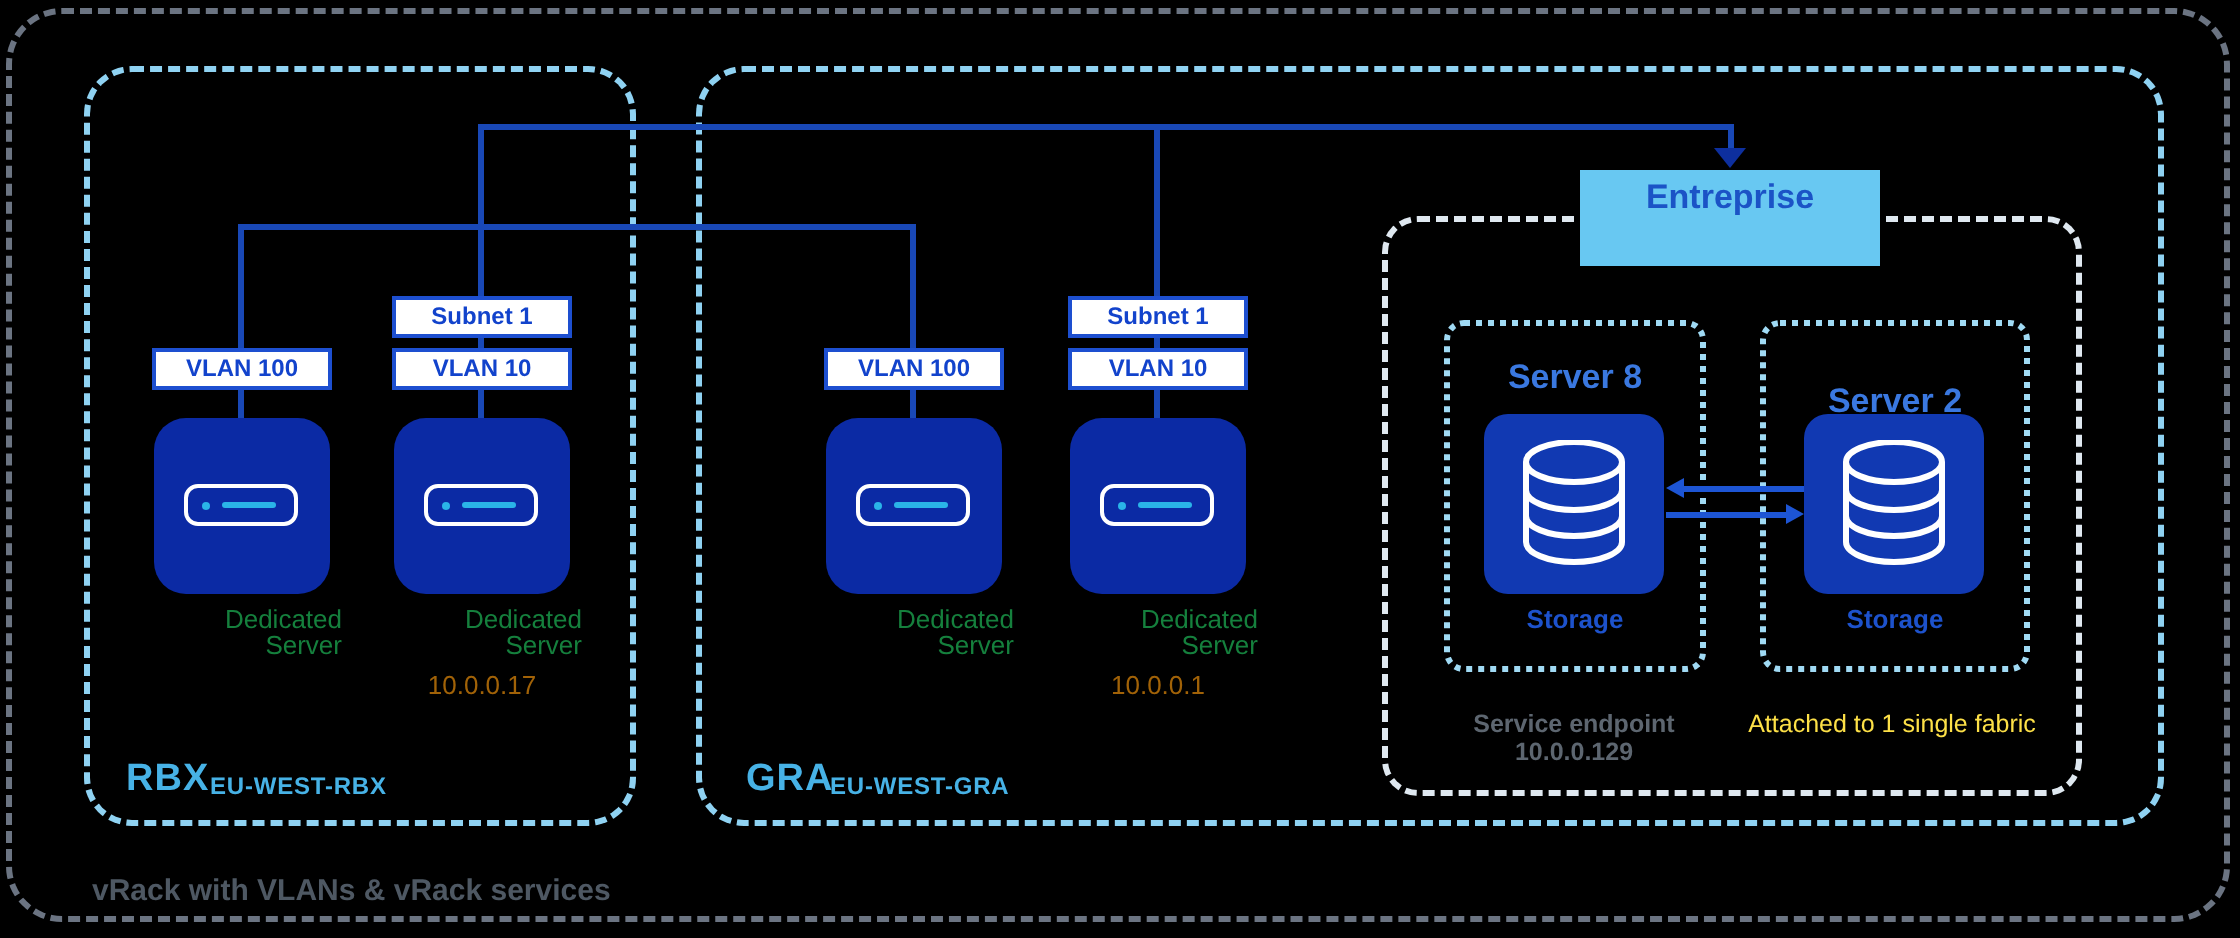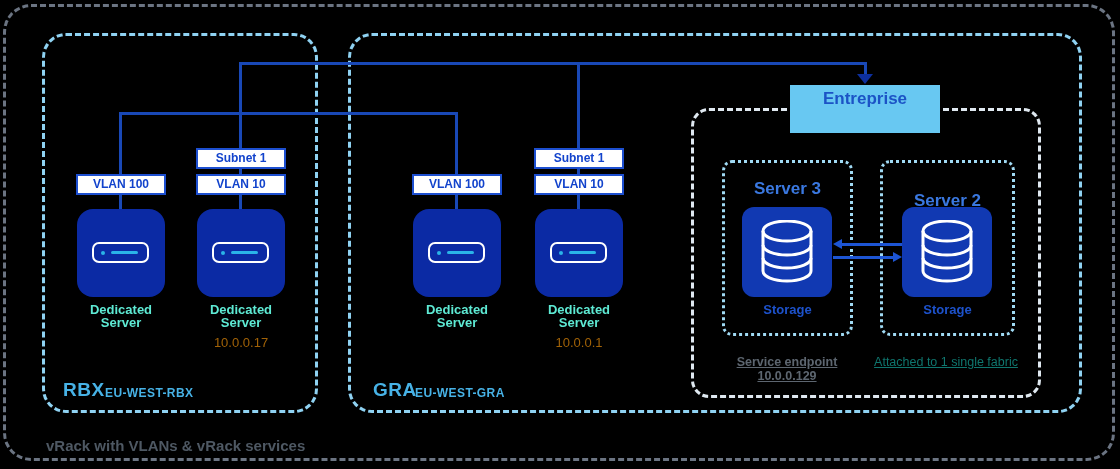--- a/index.html
+++ b/index.html
@@ -40,40 +40,40 @@
   
   .srv-icon { width:88px; height:88px; top:209px; background:#0b2aa4;
     border-radius:16px; z-index:3; }
   .srv-chassis { position:absolute; left:15px; top:33px; width:57px; height:21px;
     border:2px solid #fff; border-radius:7px; }
   .srv-led { position:absolute; left:7px; top:7px; width:4px; height:4px;
     border-radius:50%; background:#2ab4e8; }
   .srv-line { position:absolute; left:17px; top:7px; width:27px; height:3px;
     border-radius:2px; background:#2ab4e8; }
 
-  .srv-label { top:303px; width:100px; text-align:center; color:#5eead4;
-    font-size:13px; line-height:13px; font-weight:bold; }
+  .srv-label { top:303px; width:100px; text-align:right; color:#15803d;
+    font-size:13px; line-height:13px; font-weight:normal; }
   .srv-ip { top:335px; width:100px; text-align:center; color:#a16207; font-size:13px; }
 
   
   .dc-name { top:379px; font-size:19px; font-weight:800; color:#47b2e6; letter-spacing:.5px; }
   .dc-code { top:386px; font-size:12px; font-weight:700; color:#47b2e6; letter-spacing:.4px; }
 
   
   .efs-box { left:790px; top:85px; width:150px; height:48px; background:#68c8f2;
     z-index:5; text-align:center; padding-top:4px; }
   .efs-box div { color:#1b53c6; font-size:17px; font-weight:bold; line-height:20px; }
 
   .st-title { top:179px; text-align:center; font-size:17px; font-weight:bold; color:#3a78e0; }
   .st-icon { top:207px; width:90px; height:90px; background:#1139b2; border-radius:12px;
     display:flex; align-items:center; justify-content:center; z-index:3; }
   .st-label { top:302px; text-align:center; font-size:13px; font-weight:bold; color:#1d52cc; }
-  .st-caption { top:355px; width:160px; text-align:center; font-size:12.5px;text-decoration:underline; }
+  .st-caption { top:355px; width:160px; text-align:center; font-size:12.5px; }
   .cap-bold { font-weight:bold; color:#5d6670; }
-  .cap-normal { color:#0f766e; }
+  .cap-normal { color:#fde047; }
 
   .footer-label { left:46px; top:437px; font-size:15px; font-weight:700; color:#4e5863; }
 </style>
 </head>
 <body>
 
 <div id="canvas">
 
   <div class="abs outer-boundary"></div>
   <div class="abs dc-region region-rbx"></div>
@@ -132,21 +132,21 @@
   <div class="abs dc-name" style="left:63px;">RBX</div>
   <div class="abs dc-code" style="left:105px;">EU-WEST-RBX</div>
   <div class="abs dc-name" style="left:373px;">GRA</div>
   <div class="abs dc-code" style="left:415px;">EU-WEST-GRA</div>
 
   <div class="abs efs-box">
     <div>Entreprise</div>
   </div>
 
   <div class="abs server-dotted" style="left:722px; width:131px;"></div>
-  <div class="abs st-title" style="left:722px; width:131px;">Server 3</div>
+  <div class="abs st-title" style="left:722px; width:131px;">Server 8</div>
   <div class="abs st-icon" style="left:742px;">
     <svg width="54" height="64" viewBox="0 0 54 64">
       <ellipse cx="27" cy="11" rx="24" ry="10" fill="none" stroke="#fff" stroke-width="3"></ellipse>
       <path d="M3 11 L3 51 A24 10 0 0 0 51 51 L51 11" fill="none" stroke="#fff" stroke-width="3"></path>
       <path d="M3 25 A24 10 0 0 0 51 25" fill="none" stroke="#fff" stroke-width="3"></path>
       <path d="M3 38 A24 10 0 0 0 51 38" fill="none" stroke="#fff" stroke-width="3"></path>
     </svg>
   </div>
   <div class="abs st-label" style="left:722px; width:131px;">Storage</div>
 

